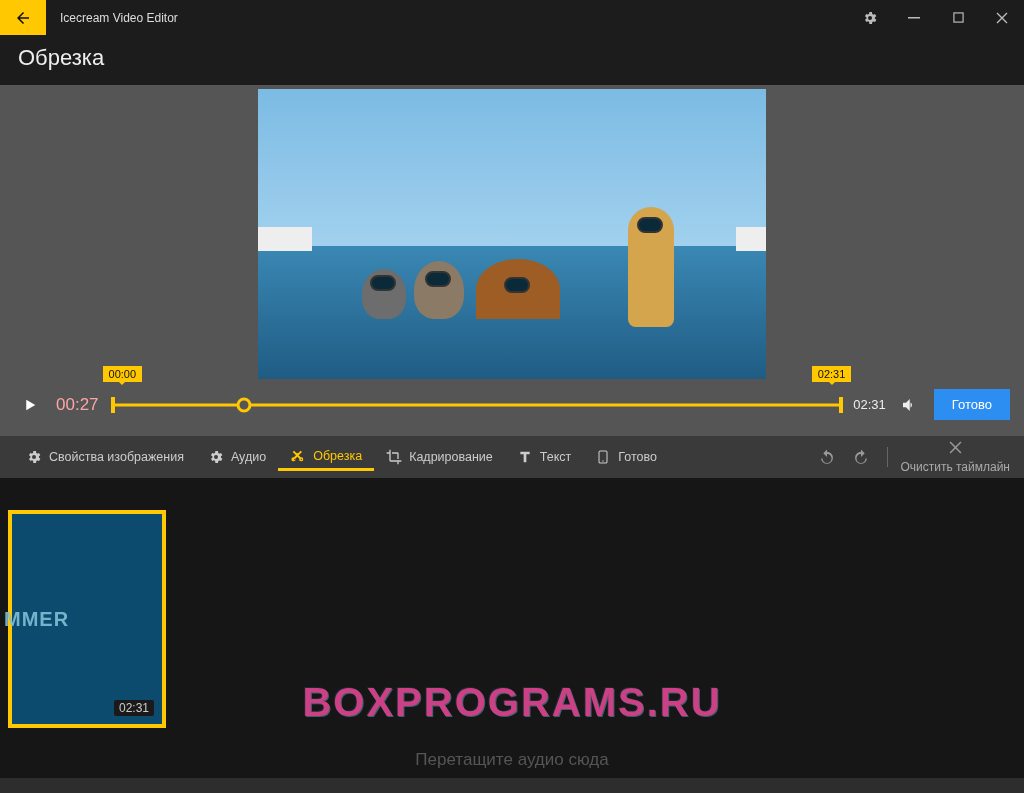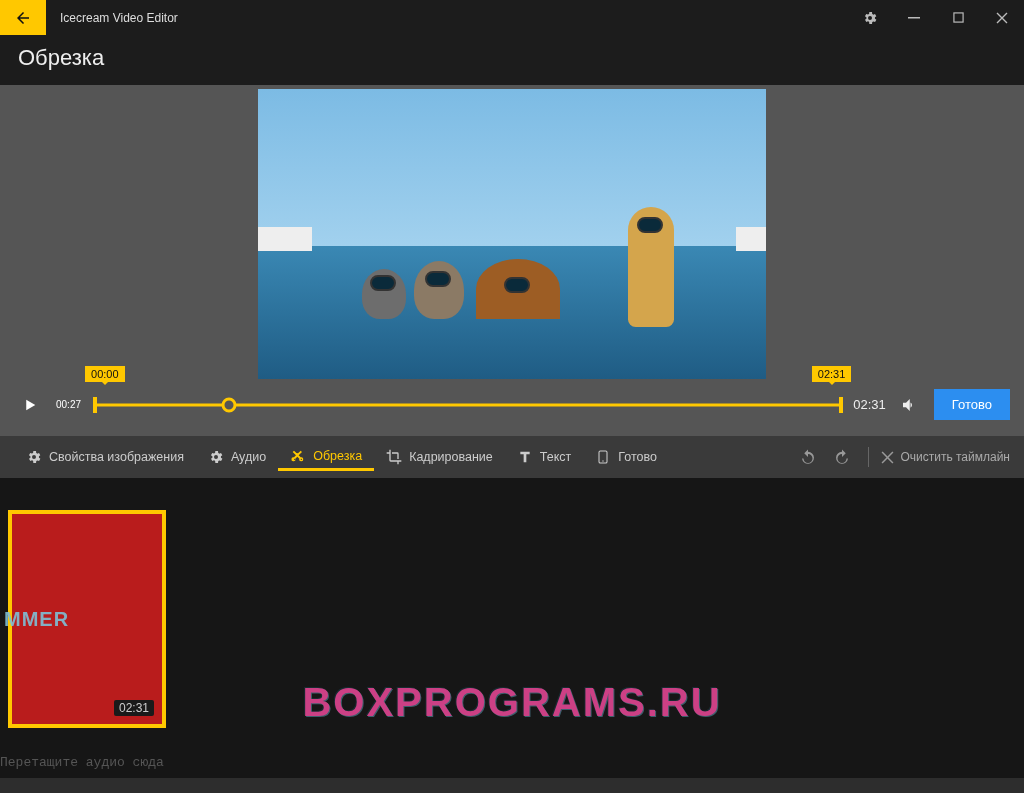--- a/index.html
+++ b/index.html
@@ -26,21 +26,21 @@
   .c3 { left:218px; width:84px; height:60px; background:#9d5d24; border-radius:50% 50% 0 0; }
   .c4 { right:92px; width:46px; height:120px; bottom:52px; background:#d4a54c; border-radius:24px 24px 8px 8px; }
   .gog { width:26px; height:16px; position:absolute; border-radius:10px; background:#0a2a3a; border:2px solid #333; }
   .c1 .gog{top:6px; left:8px;} .c2 .gog{top:10px; left:11px;} .c3 .gog{top:18px; left:28px;} .c4 .gog{top:10px; left:9px;}
   .yacht {position:absolute; width:60px; height:24px; background:#eee; bottom:128px; }
   .y1{left:-6px;} .y2{right:-30px;}
 
   
   .controls { width: 100%; display: flex; align-items: center; padding: 10px 14px 4px 18px; position:relative; }
   .play { width: 24px; height: 24px; display:flex; align-items:center; justify-content:center; cursor:pointer; }
-  .time-cur { font-size: 10px; color:#ffffff; margin: 0 14px; }
+  .time-cur { font-size: 17px; color:#fca5a5; margin: 0 14px; }
   .seek-wrap { flex:1; position: relative; height: 24px; display:flex; align-items:center; }
   .seek-range { position:absolute; left:0; right:0; height:3px; top:50%; transform:translateY(-50%); background:#ffc800; border-radius:2px; }
   .seek-thumb { position:absolute; width:15px; height:15px; border-radius:50%; background:#555; border:3px solid #ffc800; top:50%; transform:translate(-50%,-50%); }
   .trim-marker { position:absolute; top:-27px; font-size:11px; color:#111; background:#ffc800; padding:2px 6px; font-weight:500; }
   .trim-marker::after{content:""; position:absolute; left:50%; bottom:-8px; transform:translateX(-50%); border:5px solid transparent; border-top-color:#ffc800;}
   .tm-start{ left:-10px; } .tm-end{ right:-10px; }
   .tm-end::after{ left:50%; }
   .trim-start-handle, .trim-end-handle { position:absolute; width:4px; height:16px; background:#ffc800; top:50%; transform:translateY(-50%);}
   .trim-start-handle{left:-2px;} .trim-end-handle{right:-2px;}
   .time-end { font-size:13px; color:#eee; margin:0 12px; }
@@ -48,33 +48,33 @@
   .done-btn { background:#2c8ef0; color:#fff; border:none; padding:8px 18px; margin-left:14px; font-size:13px; cursor:pointer; }
 
   
   .toolbar { background:#3a3a3a; height:42px; display:flex; align-items:center; padding:0 14px; font-size:12.5px; color:#ccc; }
   .tool { display:flex; align-items:center; gap:7px; padding:0 12px; height:28px; cursor:pointer; }
   .tool.active { color:#ffc800; border-bottom:3px solid #ffc800; }
   .tool svg { width:16px; height:16px; }
   .tb-right { margin-left:auto; display:flex; align-items:center; gap:6px; color:#aaa; }
   .ur-btn { width:28px; height:28px; display:flex; align-items:center; justify-content:center; cursor:pointer; }
   .sep { width:1px; height:20px; background:#666; margin:0 6px;}
-  .clear-btn { display:flex; align-items:center; gap:6px; cursor:pointer; font-size:12px;}
+  .clear-btn { display:flex; align-items:center; gap:6px; cursor:pointer; font-size:12px;flex-direction:column;}
 
   
   .timeline { background: #161616; height: 300px; position:relative; padding:8px 0 0 0; }
   .ruler { height:14px; position:relative; margin-left:12px;}
   .clip-row { display:flex; padding:10px 8px; gap:8px;}
-  .clip { width:158px; height:218px; border:4px solid #ffc800; background:#b91c1c; position:relative; display:flex; align-items:center; }
+  .clip { width:158px; height:218px; border:4px solid #ffc800; background:#0c4a6e; position:relative; display:flex; align-items:center; }
   .clip-text { font-family: Impact, sans-serif; font-weight:700; font-size:20px; letter-spacing:1px; color:#7fbfd6; opacity:0.9; margin-left:-8px;}
   .clip-dur { position:absolute; right:8px; bottom:8px; font-size:12px; color:#ccc; background:#1a1a1a; padding:1px 5px; border-radius:2px;}
 
   .watermark { position:absolute; left:50%; top:680px; transform:translateX(-50%); font-family: Impact, "Arial Black", sans-serif; font-size:40px; font-weight:800; letter-spacing:2px; color:#ec4899; text-shadow: 1px 1px 0 #446b7b, -1px -1px 0 #1a2e36; opacity:0.85;}
 
-  .audio-hint { position:absolute; bottom:8px; left:0; right:0; text-align:left; font-size:13px; color:#555; filter: blur(0.5px); font-family: Liberation Mono, monospace;}
+  .audio-hint { position:absolute; bottom:8px; left:0; right:0; text-align:center; font-size:17px; color:#555; filter: blur(0.5px);}
 </style>
 </head>
 <body>
 
 <div class="titlebar">
   <div class="back-btn">
     <svg width="18" height="18" viewBox="0 0 24 24">
         <path d="M20 11H7.8l5.6-5.6L12 4l-8 8 8 8 1.4-1.4L7.8 13H20z" fill="#111"></path>
       </svg>
   </div>

